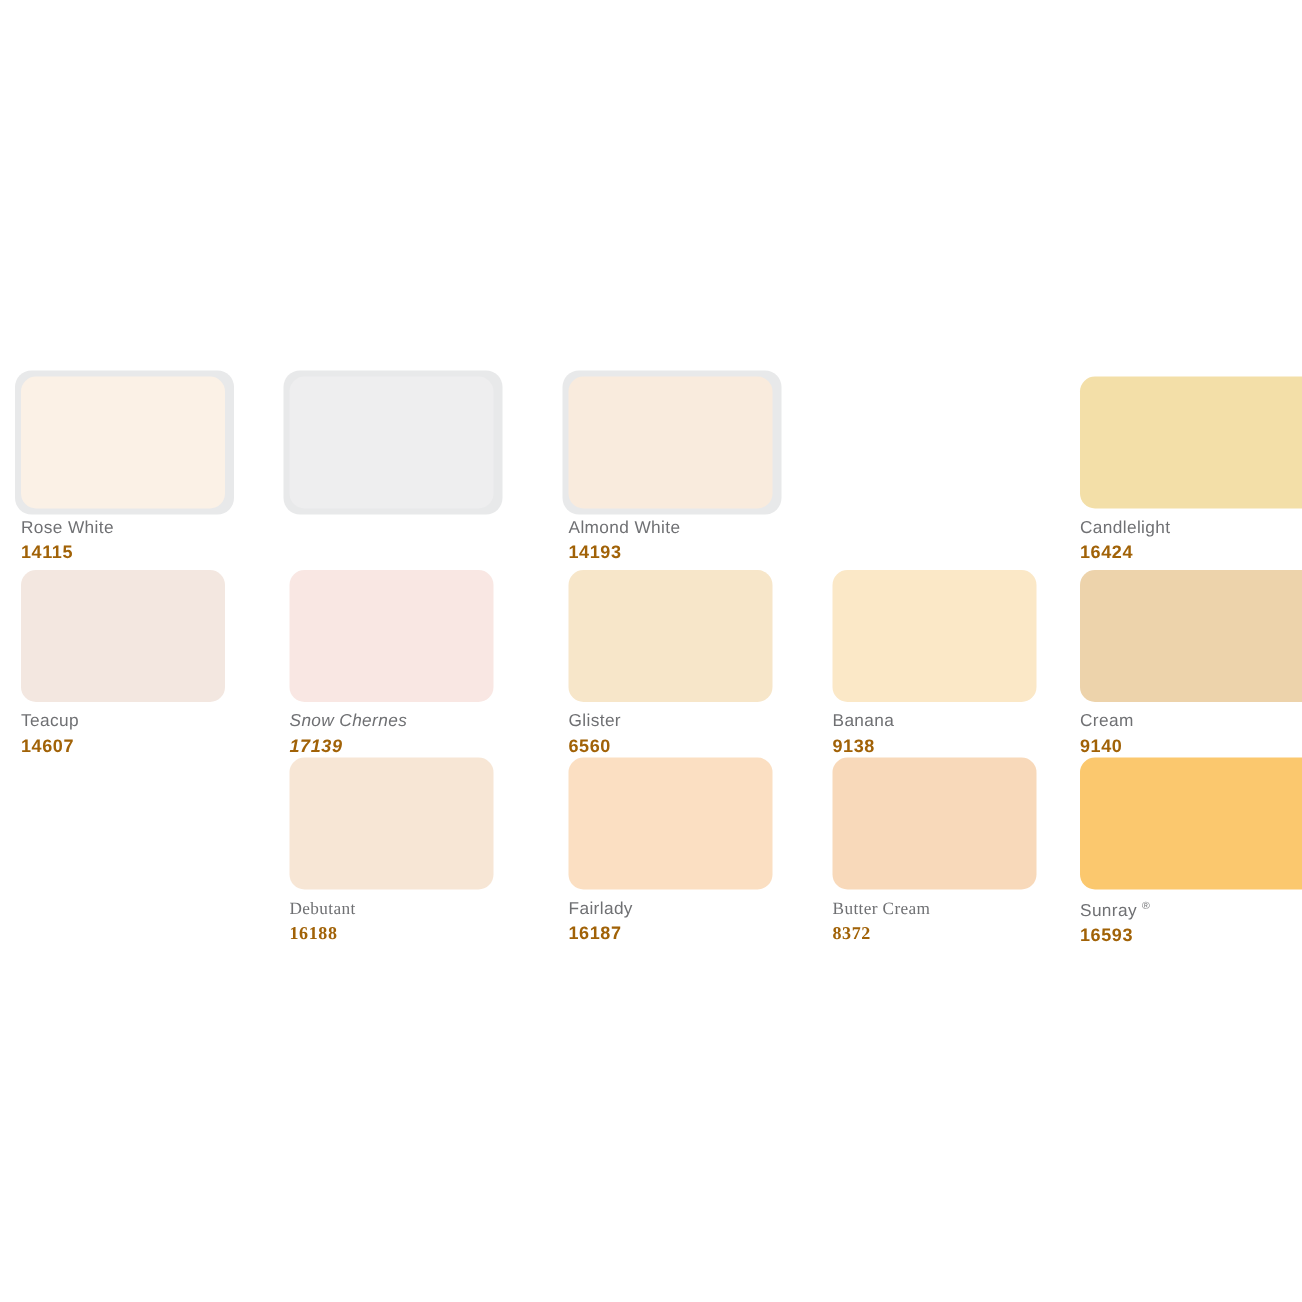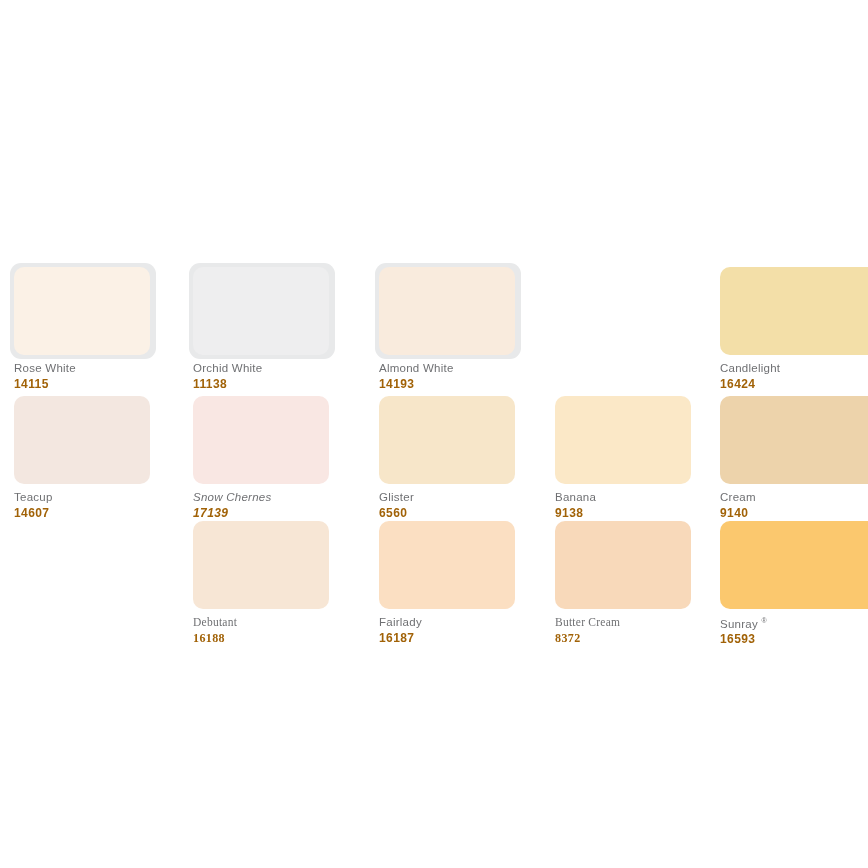--- a/index.html
+++ b/index.html
@@ -12,21 +12,21 @@
     width: 868px;
     height: 868px;
     font-family: "Liberation Sans", "DejaVu Sans", sans-serif;
     -webkit-font-smoothing: antialiased;
     overflow: hidden;
   }
 
   #palette-board {
     position: absolute;
     left: 0;
-    top: 16px;
+    top: 0;
     width: 868px;
     height: 624px;
   }
 
   
   .swatch-cell {
     position: absolute;
     width: 136px;
   }
 
@@ -110,24 +110,20 @@
       </div>
       <div class="swatch-label">
         <span class="swatch-name">Rose White</span>
         <span class="swatch-code">14115</span>
       </div>
     </div>
     <div class="swatch-cell col-2" style="left: 193px; top: 251px;">
       <div class="swatch-chip-wrap framed">
         <div class="swatch-chip" title="Orchid White" style="background: rgb(238, 238, 239);"></div>
       </div>
-      <div class="swatch-label">
-        <span class="swatch-name">Orchid White</span>
-        <span class="swatch-code">11138</span>
-      </div>
     </div>
     <div class="swatch-cell col-3" style="left: 379px; top: 251px;">
       <div class="swatch-chip-wrap framed">
         <div class="swatch-chip" title="Almond White" style="background: rgb(249, 235, 221);"></div>
       </div>
       <div class="swatch-label">
         <span class="swatch-name">Almond White</span>
         <span class="swatch-code">14193</span>
       </div>
     </div>

